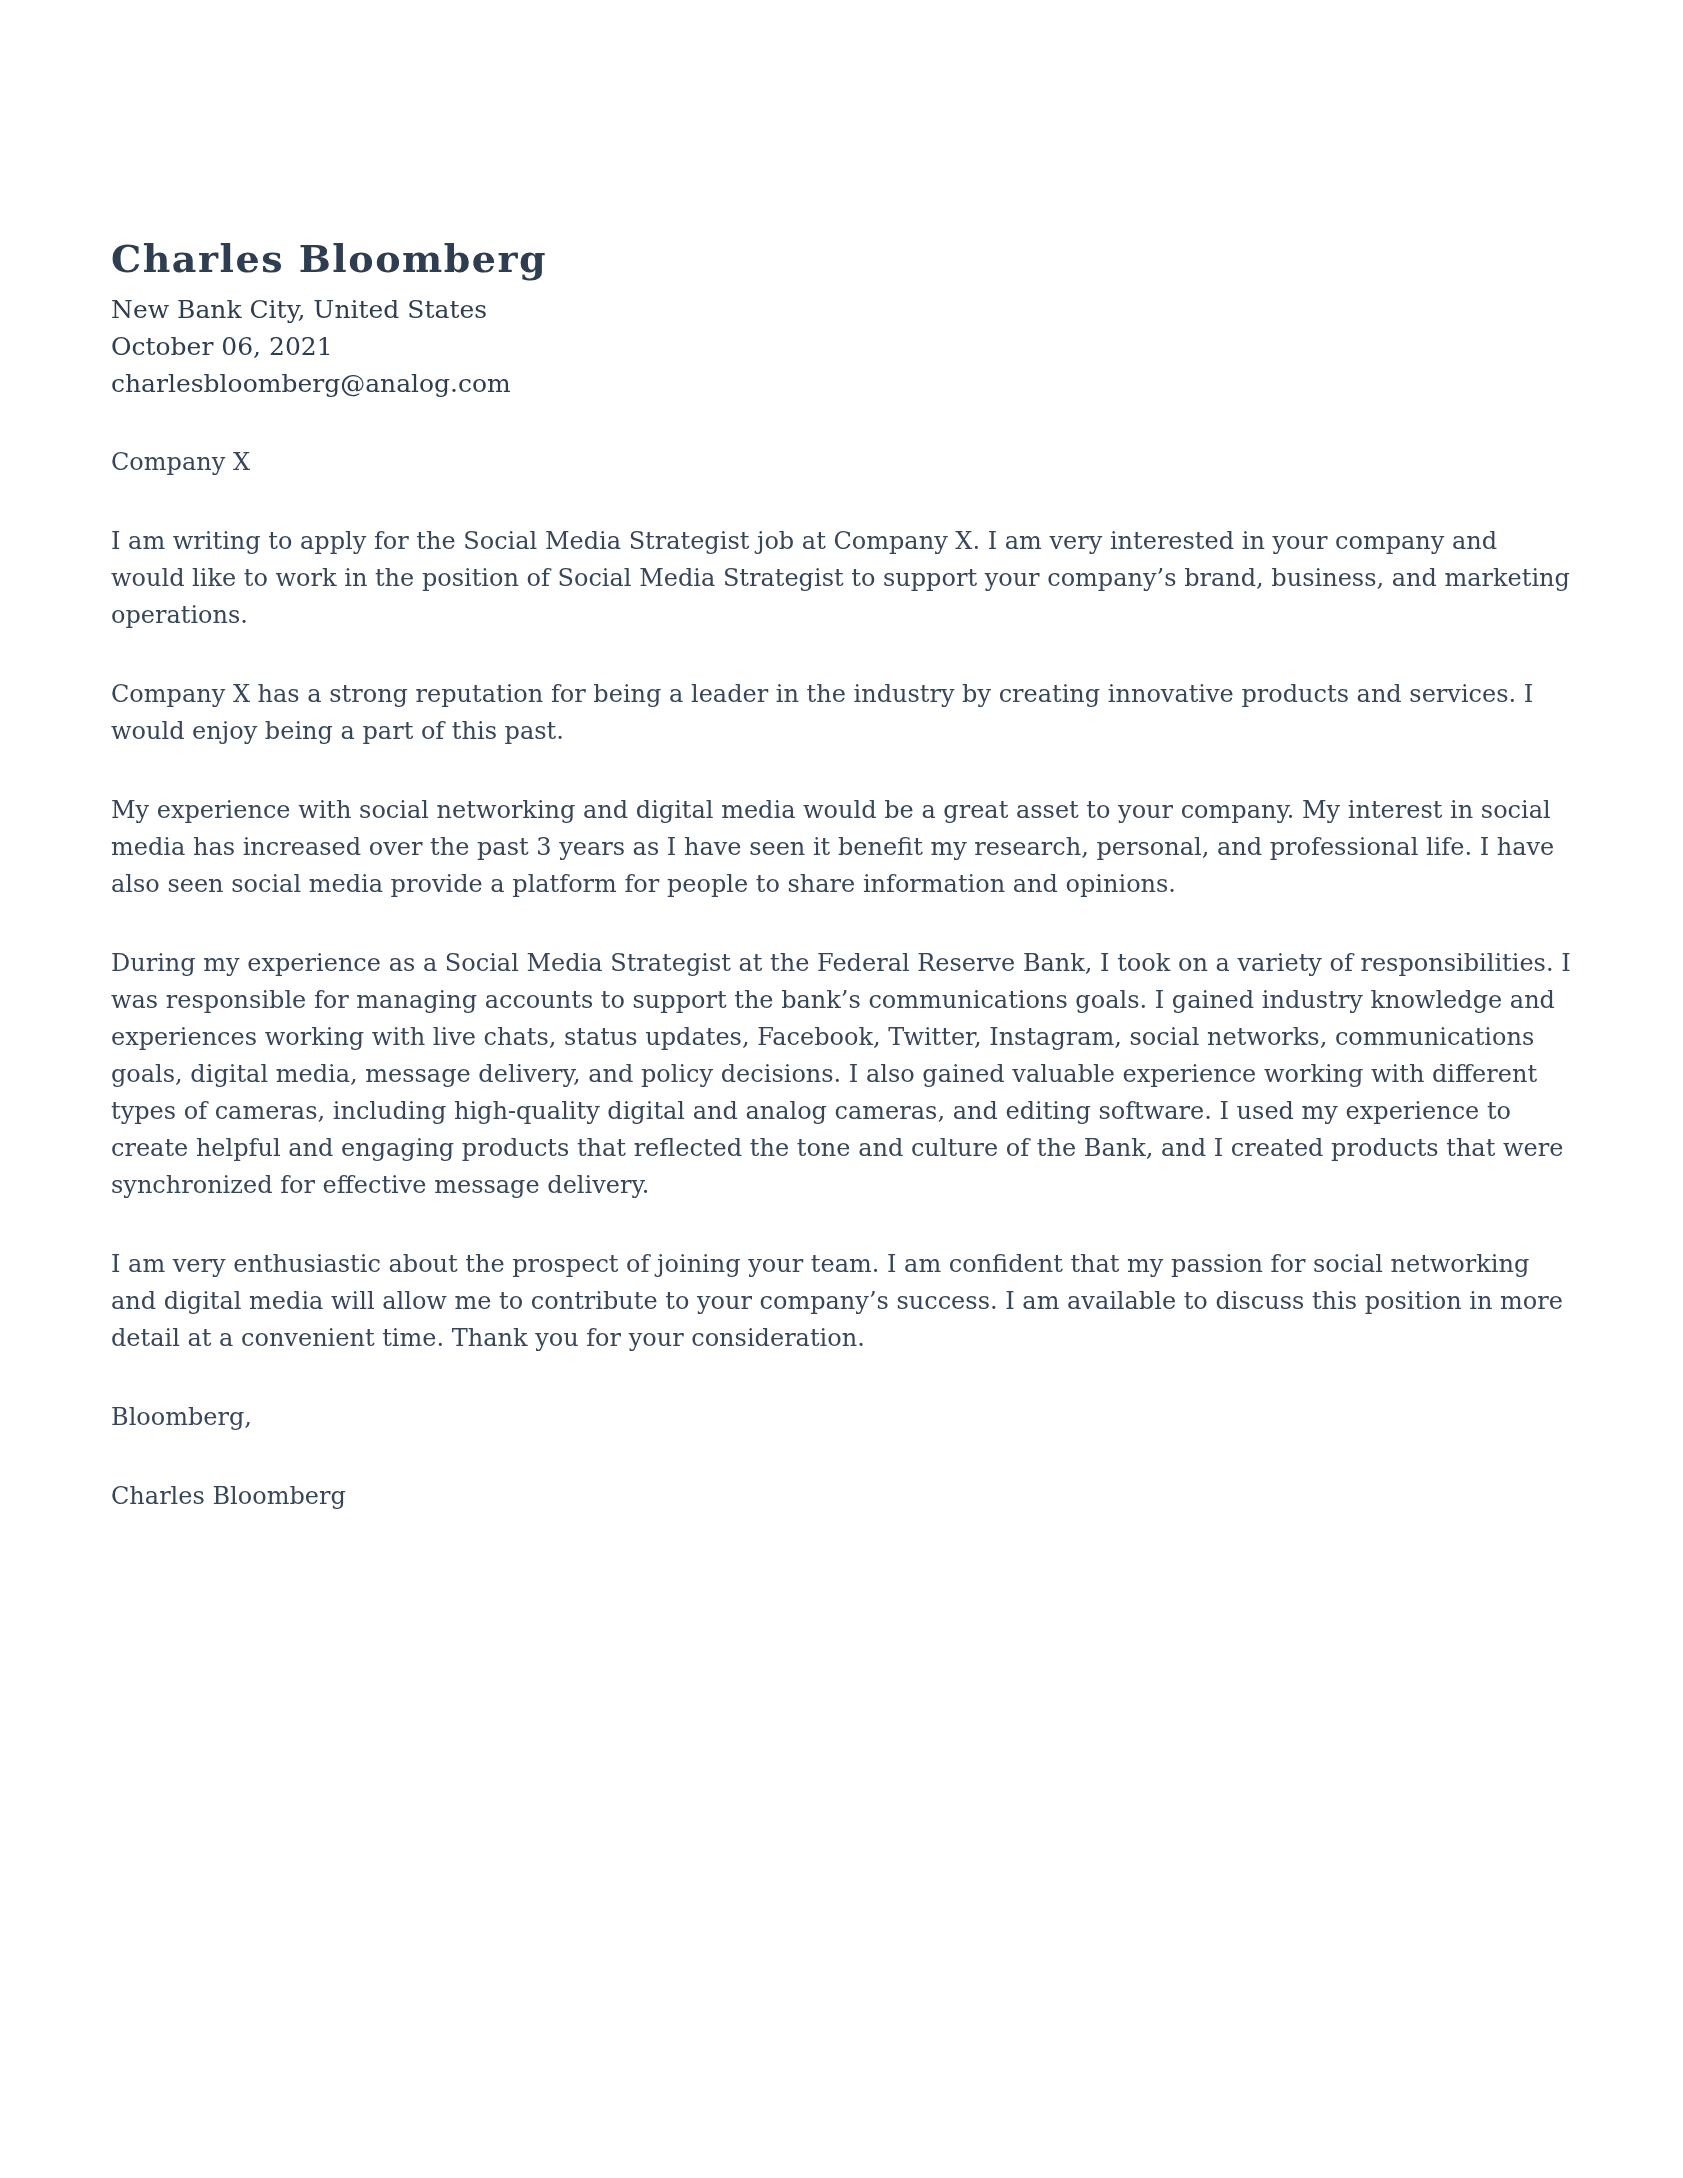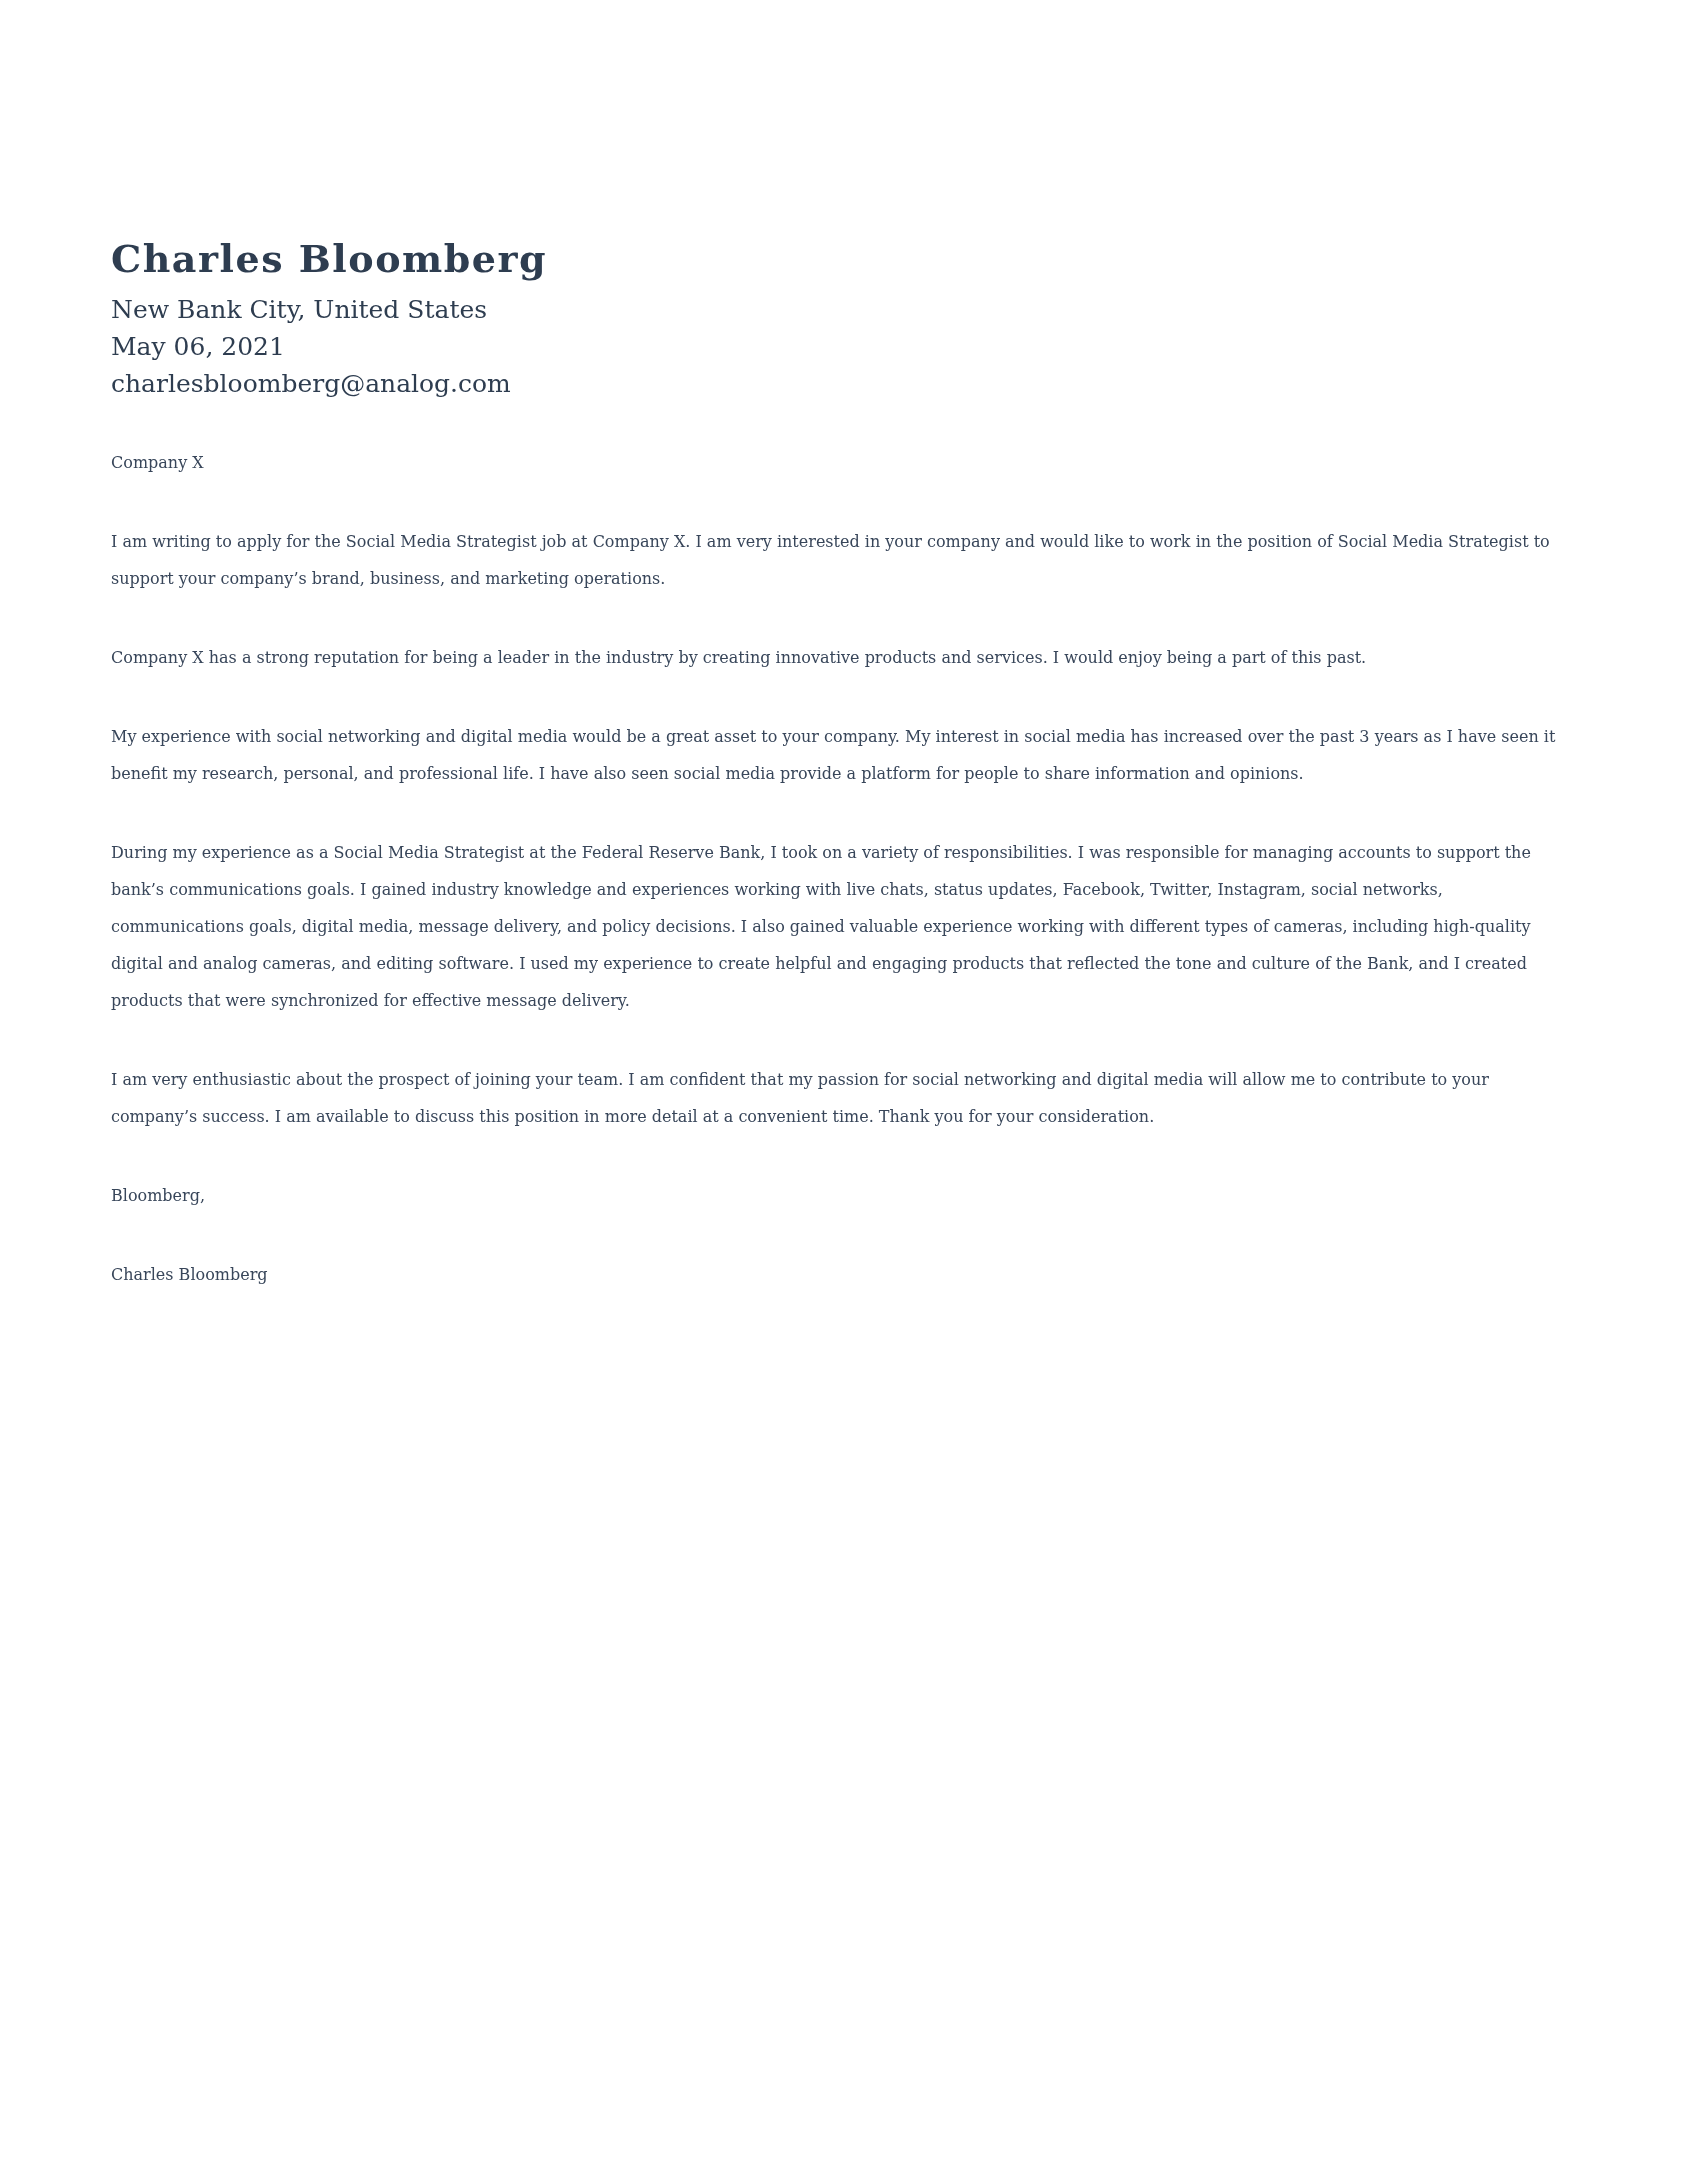--- a/index.html
+++ b/index.html
@@ -8,35 +8,35 @@
     position: absolute; left: 111px; top: 216px; width: 1465px;
     color: #2e3d50;
     font-family: "DejaVu Serif", "Liberation Serif", serif;
     margin-top: 16px;
   }
   .name {
     font-size: 38px; font-weight: bold; letter-spacing: 1.5px;
     line-height: 53px; margin: 0 0 6px 0;
   }
   .contact div { font-size: 25px; line-height: 37px; }
-  .body-text { font-size: 16px; line-height: 37px; color: #38465a; }
+  .body-text { font-size: 24px; line-height: 37px; color: #38465a; }
   .company { margin-top: 42px; }
   .greeting { margin-top: 42px; }
   .para { margin-top: 42px; }
   .closing { margin-top: 42px; }
   .signature { margin-top: 42px; }
 </style>
 </head>
 <body>
 
 <div class="page">
   <div class="name">Charles Bloomberg</div>
   <div class="contact">
     <div>New Bank City, United States</div>
-    <div>May 06, 2021</div>
+    <div>October 06, 2021</div>
     <div>charlesbloomberg@analog.com</div>
   </div>
 
   <div class="body-text company">Company X</div>
 
   <div class="body-text para">I am writing to apply for the Social Media Strategist job at Company X. I am very interested in your company and would like to work in the position of Social Media Strategist to support your company’s brand, business, and marketing operations.</div>
   <div class="body-text para">Company X has a strong reputation for being a leader in the industry by creating innovative products and services. I would enjoy being a part of this past.</div>
   <div class="body-text para">My experience with social networking and digital media would be a great asset to your company. My interest in social media has increased over the past 3 years as I have seen it benefit my research, personal, and professional life. I have also seen social media provide a platform for people to share information and opinions.</div>
   <div class="body-text para">During my experience as a Social Media Strategist at the Federal Reserve Bank, I took on a variety of responsibilities. I was responsible for managing accounts to support the bank’s communications goals. I gained industry knowledge and experiences working with live chats, status updates, Facebook, Twitter, Instagram, social networks, communications goals, digital media, message delivery, and policy decisions. I also gained valuable experience working with different types of cameras, including high-quality digital and analog cameras, and editing software. I used my experience to create helpful and engaging products that reflected the tone and culture of the Bank, and I created products that were synchronized for effective message delivery.</div>
   <div class="body-text para">I am very enthusiastic about the prospect of joining your team. I am confident that my passion for social networking and digital media will allow me to contribute to your company’s success. I am available to discuss this position in more detail at a convenient time. Thank you for your consideration.</div>

